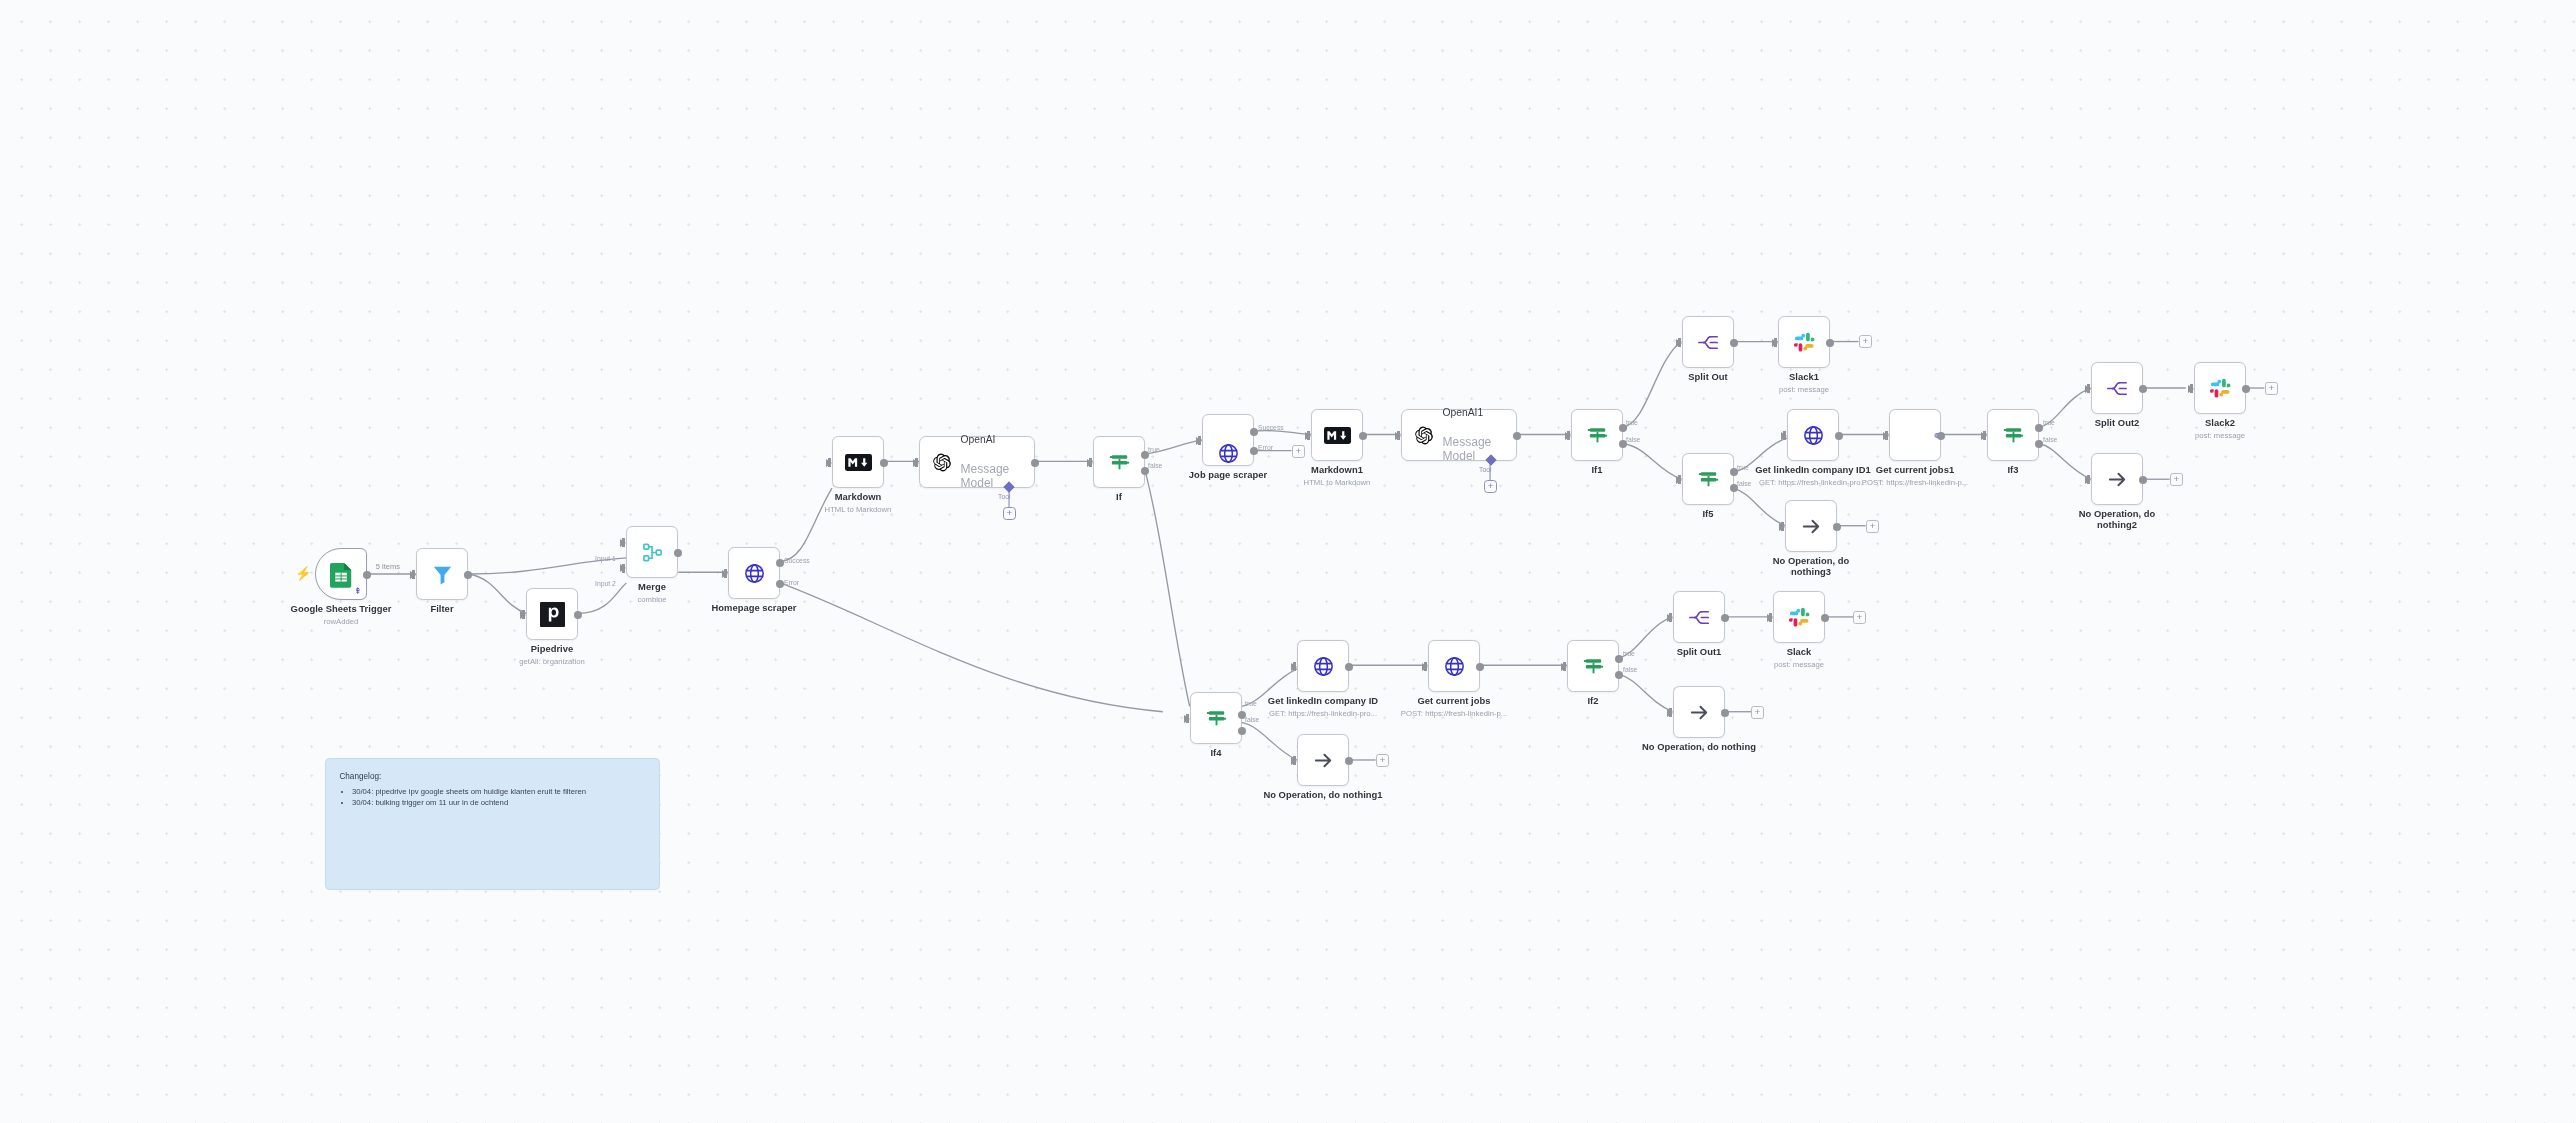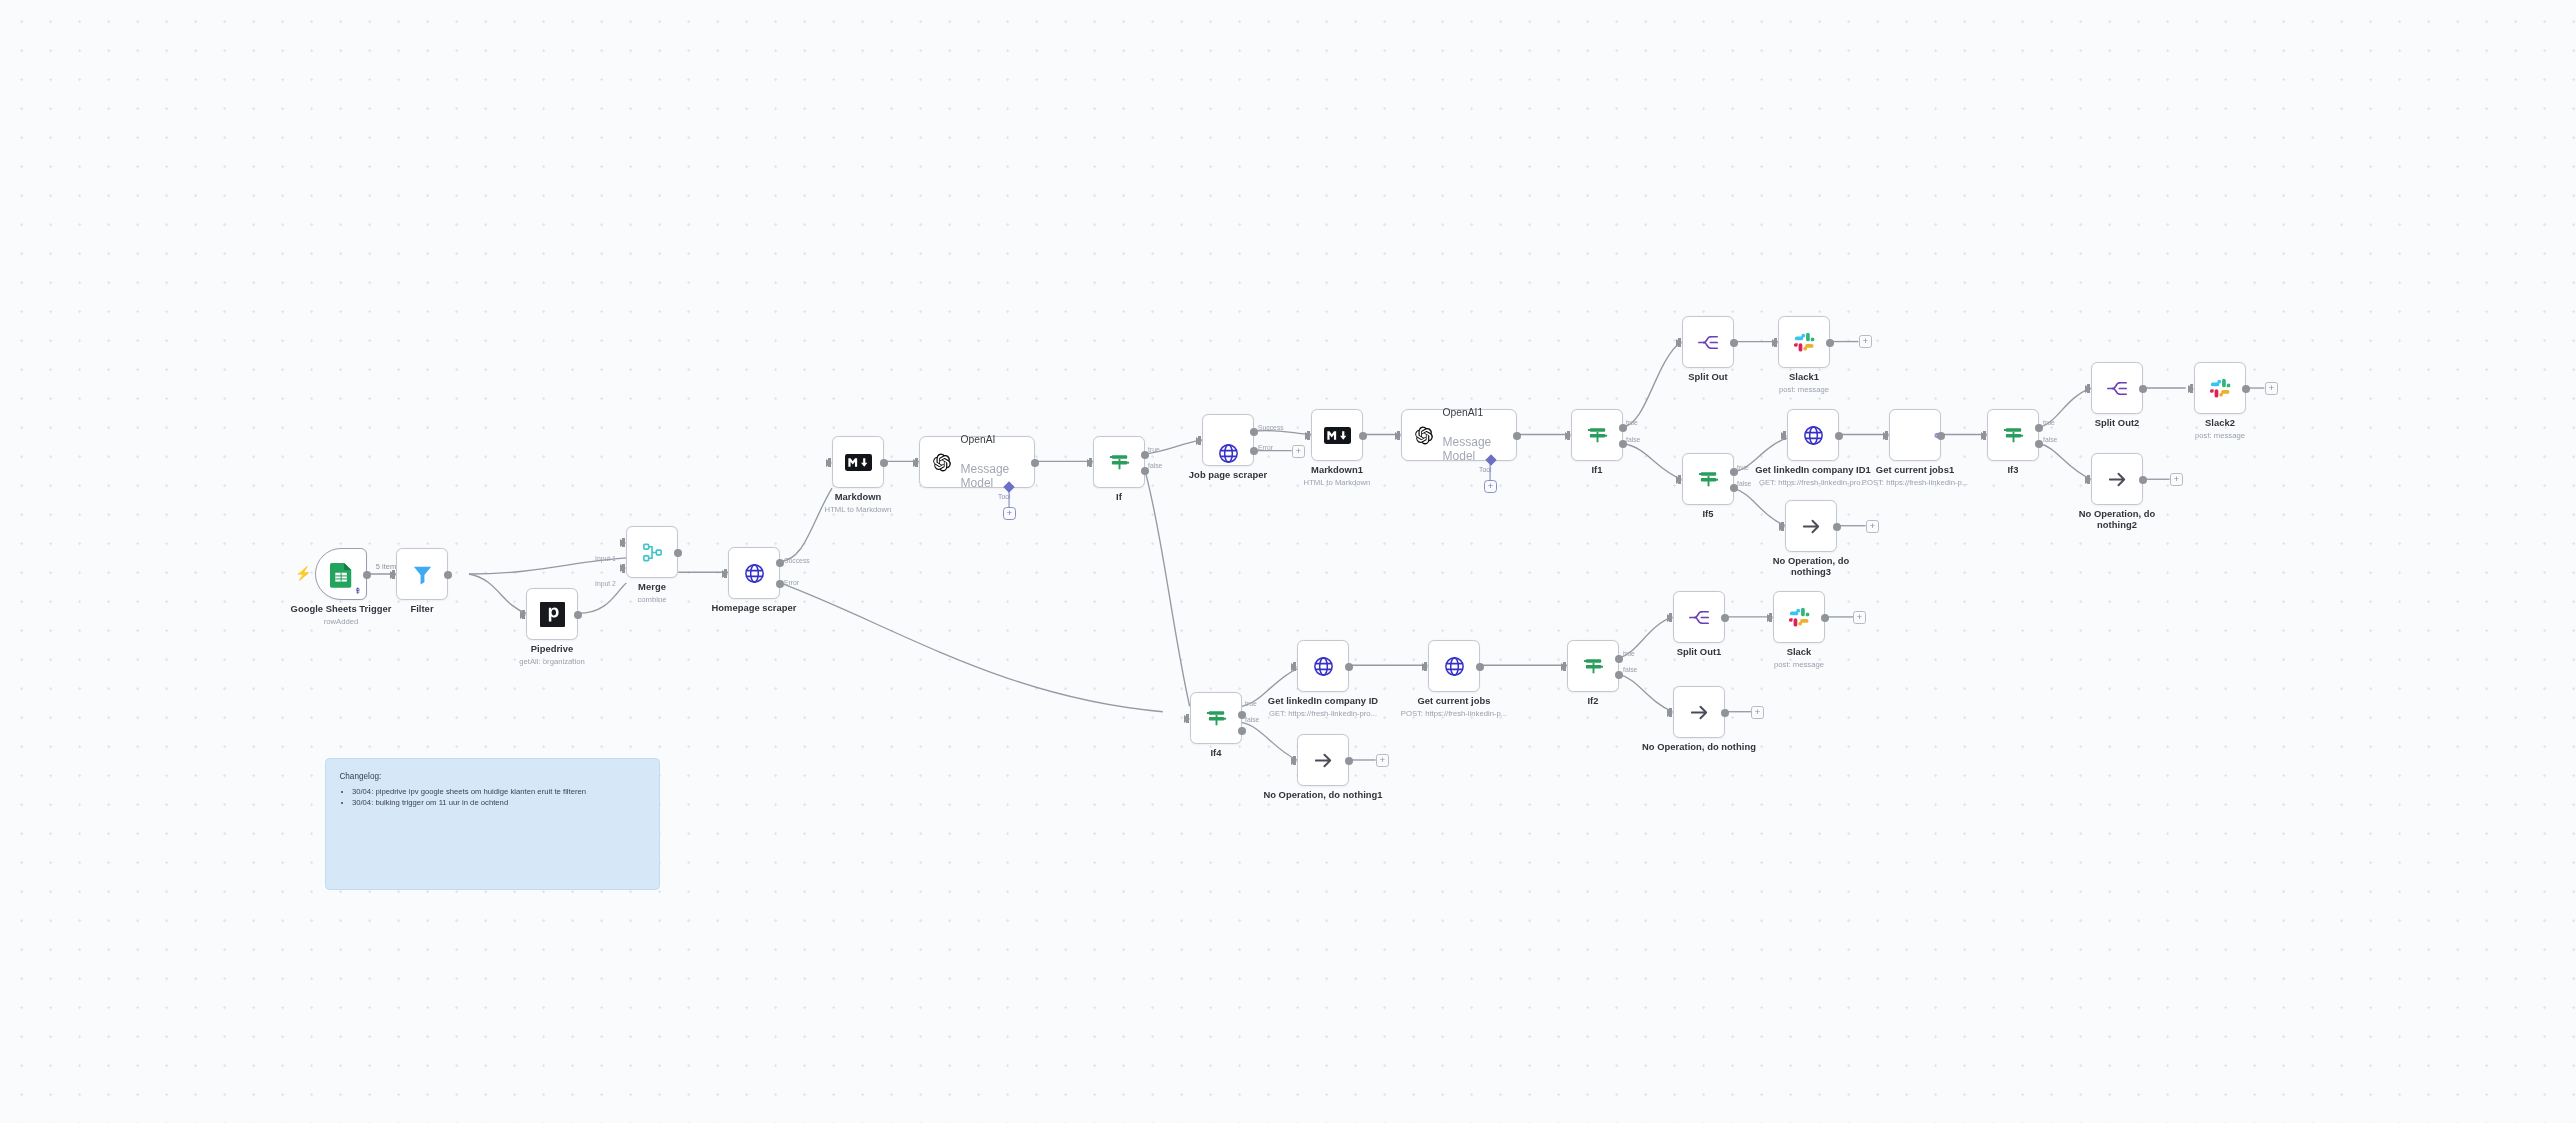--- a/index.html
+++ b/index.html
@@ -274,21 +274,21 @@
       <rect x="6" y="19.4" width="13" height="1.2" fill="#22a45d"></rect>
       <rect x="12" y="13" width="1.2" height="10" fill="#22a45d"></rect>
     </svg>
     <span class="pin">⇞</span>
     <div class="port" style="right:-4.5px; top:21.5px;"></div>
     <div class="nlabel">Google Sheets Trigger</div>
     <div class="nsub">rowAdded</div>
   </div>
   <div class="elabel" style="left:374px; top:562px;">5 items</div>
 
-  <div class="node sq" style="left:396px; top:548px;">
+  <div class="node sq" style="left:416px; top:548px;">
     <svg class="ico" width="23" height="23" viewBox="0 0 24 24">
       <path d="M3 4 h18 l-7 8.5 v7.5 l-4 2.5 v-10z" fill="#40a9f3"></path>
     </svg>
     <div class="port-in" style="left:-7.2px; top:21.5px;"></div>
     <div class="port" style="right:-4.5px; top:21.5px;"></div>
     <div class="nlabel">Filter</div>
   </div>
 
   <div class="node sq" style="left:526px; top:588px;">
     <svg class="ico" width="25" height="25" viewBox="0 0 24 24">

